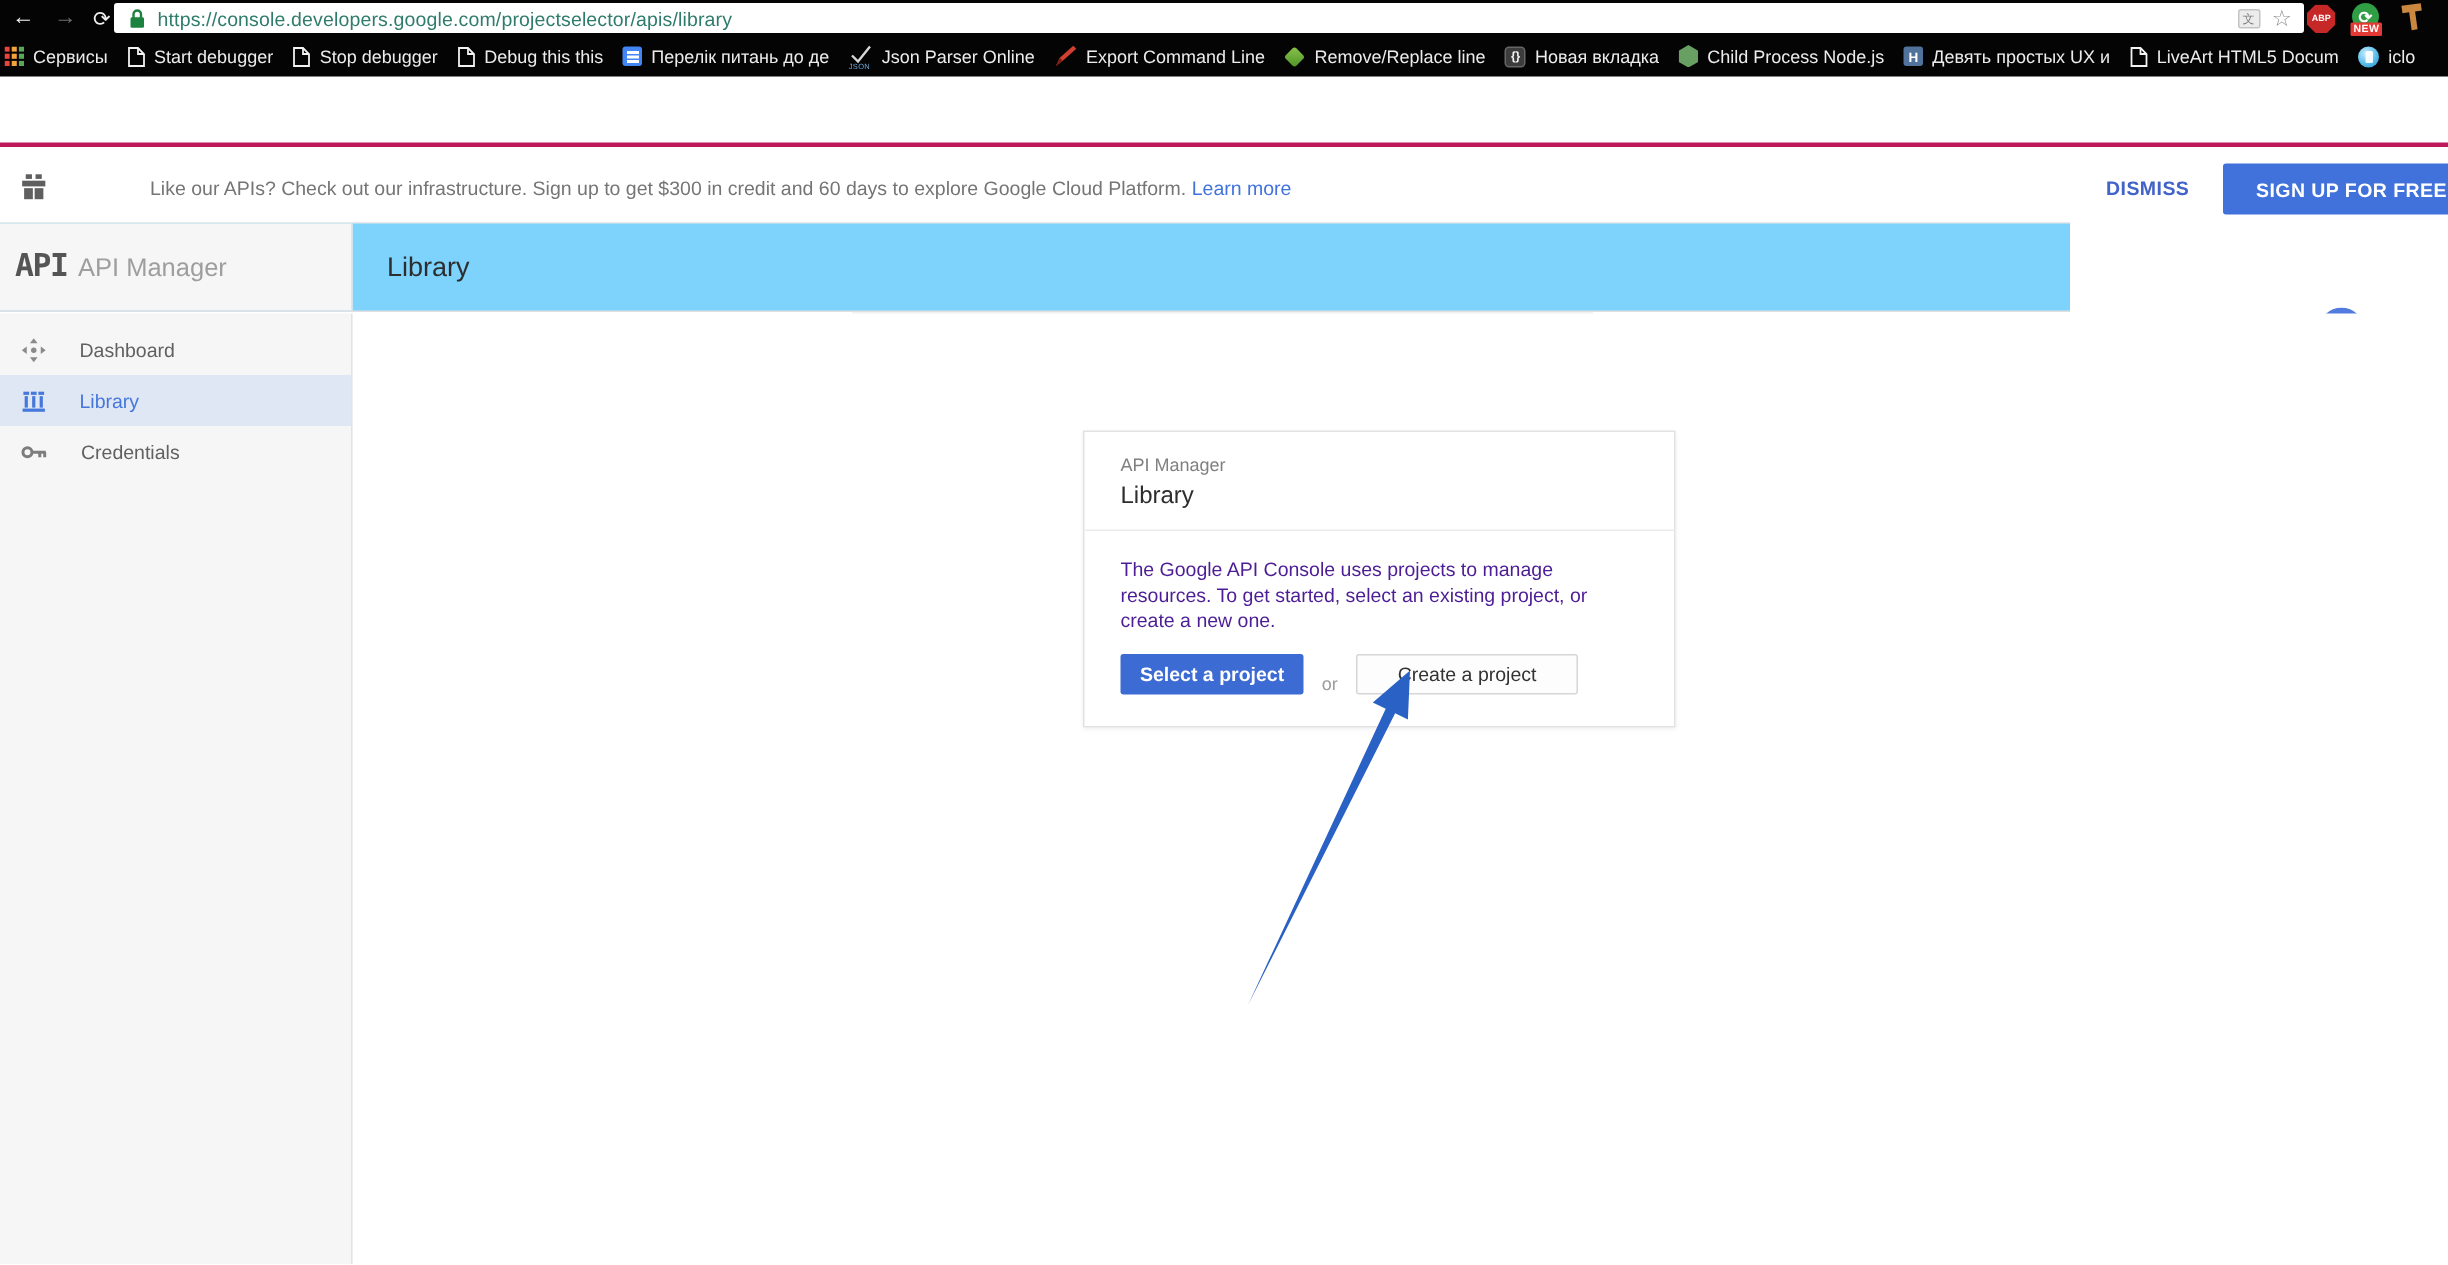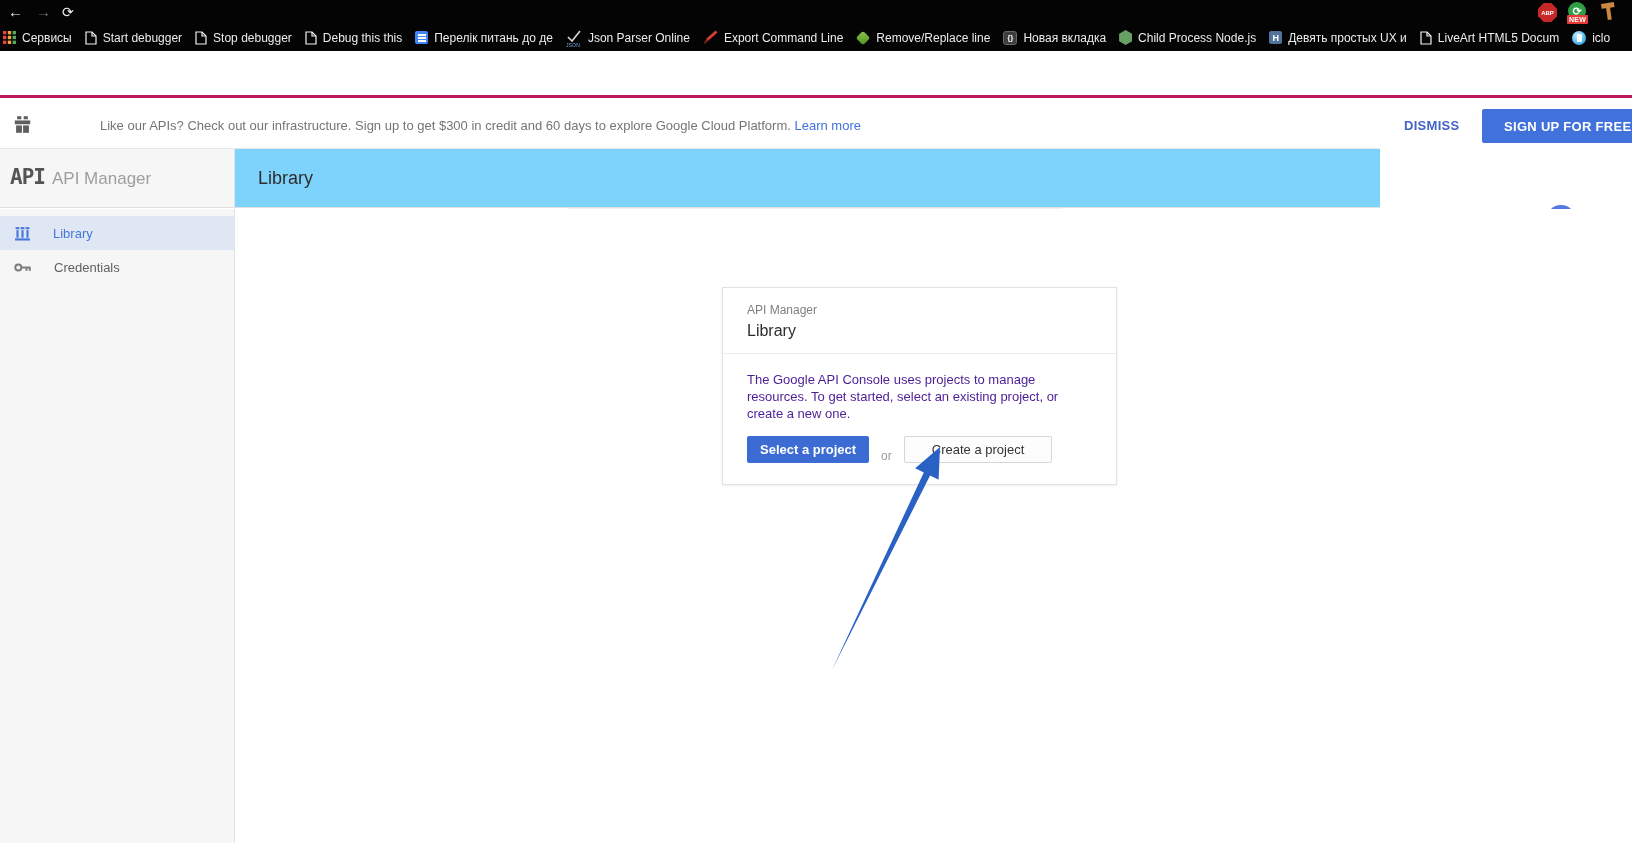--- a/index.html
+++ b/index.html
@@ -134,20 +134,29 @@
 </head>
 <body>
 
 <div class="stage">
 
   <div class="chrome">
     <div class="url-row">
       <span class="nav-ic nav-back">←</span>
       <span class="nav-ic nav-fwd">→</span>
       <span class="nav-ic nav-reload">⟳</span>
+      <div class="url-bar">
+        <svg class="lock-ic" viewBox="0 0 11 13">
+          <rect x="1" y="5.5" width="9" height="7" rx="1" fill="#1d8240"></rect>
+          <path d="M3 6 V3.5 a2.5 2.5 0 0 1 5 0 V6" fill="none" stroke="#1d8240" stroke-width="1.6"></path>
+        </svg>
+        <span class="url-text">https://console.developers.google.com/projectselector/apis/library</span>
+        <span class="ic-translate">文</span>
+        <span class="ic-star">☆</span>
+      </div>
       <div class="ext-area">
         <span class="ic-abp">ABP</span>
         <span class="ic-greenext">⟳</span>
         <span class="new-badge">NEW</span>
         <svg class="ic-orange" width="17" height="19" viewBox="0 0 17 19">
           <path d="M2 1 h13 v5 h-4.5 v12 h-4 V6 H2 Z" fill="#c9873f" transform="rotate(-8 8 9)"></path>
         </svg>
       </div>
     </div>
 
@@ -296,20 +305,30 @@
 
   <div class="subheader">
     <div class="side-seg">
       <span class="api-logo">API</span>
       <span class="api-name">API Manager</span>
     </div>
     <span class="page-title">Library</span>
   </div>
 
   <div class="sidenav">
+    <div class="nav-item">
+      <svg width="17" height="17" viewBox="0 0 16 16">
+        <polygon points="8,0.5 10.4,3.6 5.6,3.6" fill="#8a8a8a"></polygon>
+        <polygon points="8,15.5 10.4,12.4 5.6,12.4" fill="#8a8a8a"></polygon>
+        <polygon points="0.5,8 3.6,5.6 3.6,10.4" fill="#8a8a8a"></polygon>
+        <polygon points="15.5,8 12.4,5.6 12.4,10.4" fill="#8a8a8a"></polygon>
+        <circle cx="8" cy="8" r="1.7" fill="#8a8a8a"></circle>
+      </svg>
+      <span class="lbl">Dashboard</span>
+    </div>
     <div class="nav-item active">
       <svg width="17" height="17" viewBox="0 0 16 16">
         <rect x="1.5" y="2" width="3.6" height="2" fill="#4677db"></rect>
           <rect x="6.2" y="2" width="3.6" height="2" fill="#4677db"></rect>
           <rect x="10.9" y="2" width="3.6" height="2" fill="#4677db"></rect>
         <rect x="2.3" y="4.8" width="2" height="7.2" fill="#4677db"></rect>
           <rect x="7" y="4.8" width="2" height="7.2" fill="#4677db"></rect>
           <rect x="11.7" y="4.8" width="2" height="7.2" fill="#4677db"></rect>
         <rect x="1" y="12.6" width="14" height="2" fill="#4677db"></rect>
       </svg>

